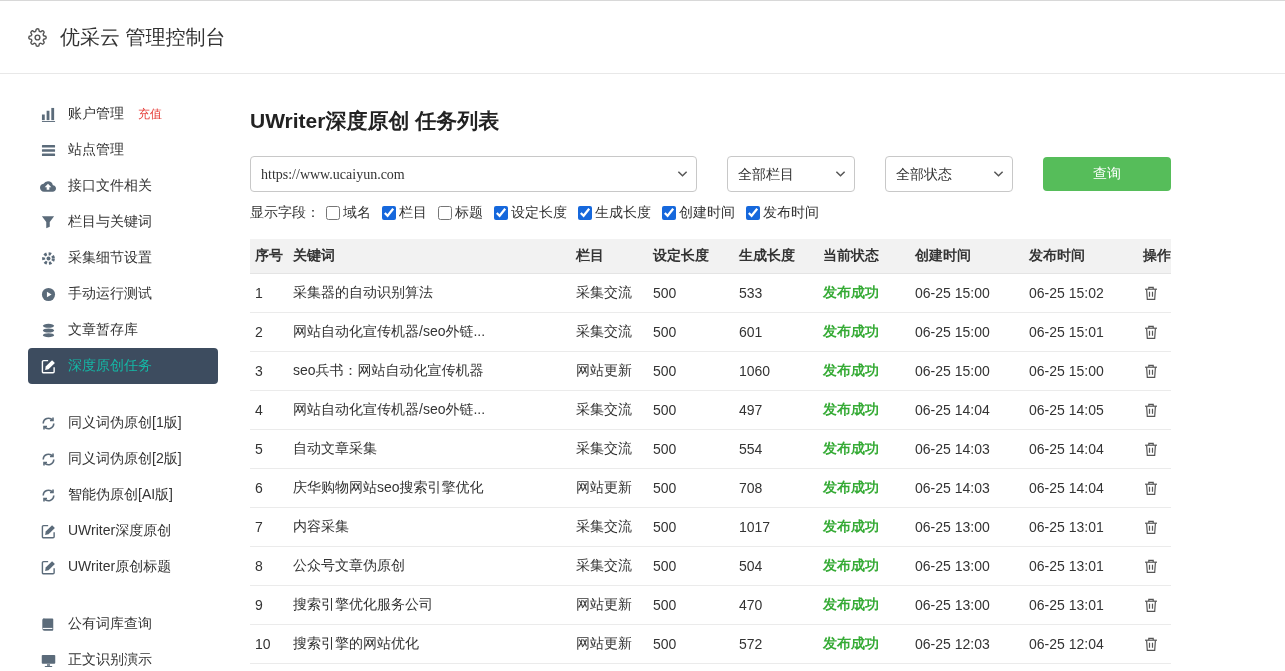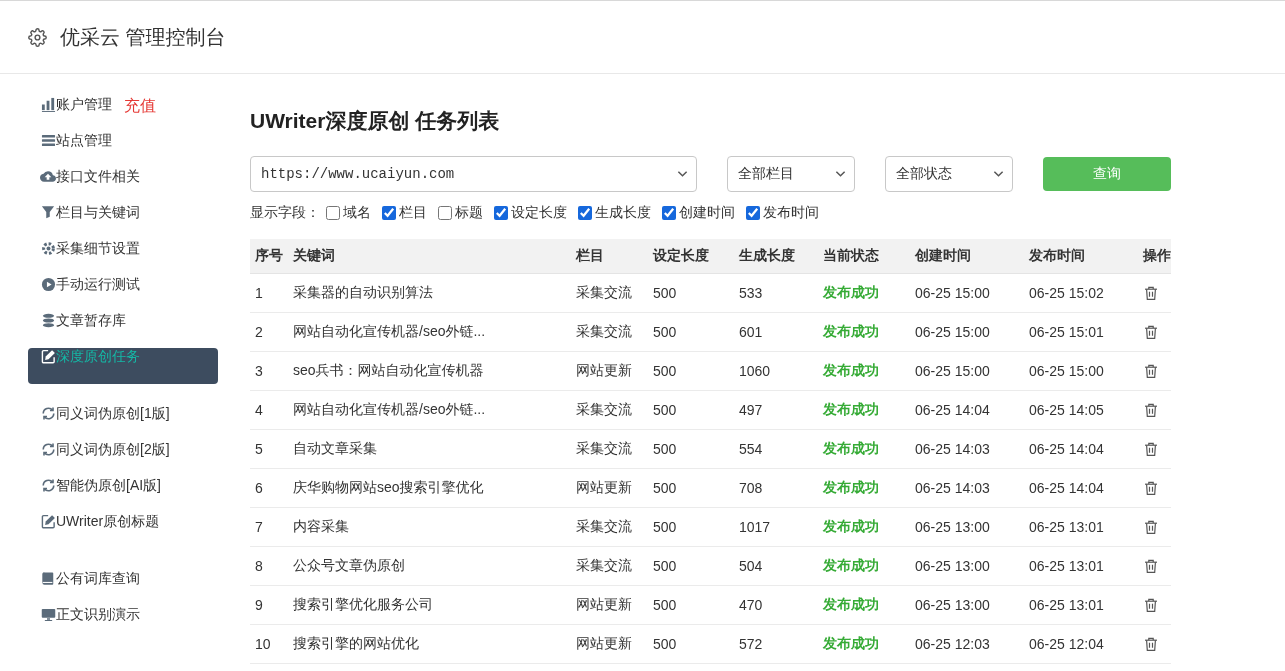--- a/index.html
+++ b/index.html
@@ -14,37 +14,37 @@
   body{font-family:"Liberation Sans","DejaVu Sans",sans-serif;background:#fff;color:#333;font-size:14px}
 
   .app-header{height:74px;display:flex;align-items:center;gap:13px;padding:17px 28px;background:#fff;
     border-top:1px solid #d8d8d8;border-bottom:1px solid #e8e8e8}
   .app-title{font-size:20px;font-weight:500;color:#333}
   .gear-wrap{display:flex;color:#555}
 
   .layout{display:flex}
   .sidebar{width:250px;flex:none;padding-top:22px}
   .side-group{margin-bottom:21px}
-  .side-item{display:flex;align-items:flex-start;gap:0;height:36px;width:190px;margin-left:28px;
+  .side-item{display:flex;align-items:center;gap:12px;height:36px;width:190px;margin-left:28px;
     padding-left:12px;border-radius:4px;cursor:pointer;color:#333}
   .side-item .s-icon{width:16px;height:16px;display:flex;align-items:center;justify-content:center;
     color:#5b6b7a;flex:none}
   .side-item.active{background:var(--active-item-bg);color:#14b8a6}
   .side-item.active .s-icon{color:#fff}
   .s-label{font-size:14px;white-space:nowrap}
-  .s-badge{color:var(--badge-red);font-size:16px;margin-left:12px}
+  .s-badge{color:var(--badge-red);font-size:12px;margin-left:2px}
 
   .main{width:921px;flex:none;padding-top:35px}
   .page-title{font-size:21px;font-weight:700;color:#222;line-height:24px}
 
   .filter-row{display:flex;gap:30px;margin-top:23px;align-items:center}
   .select-wrap{position:relative;height:36px}
   .select-wrap select{width:100%;height:100%;appearance:none;-webkit-appearance:none;
     border:1px solid #c8c8c8;border-radius:4px;background:#fff;font-size:14px;color:#333;
-    padding:0 46px 0 10px;font-family:Liberation Mono, monospace;cursor:pointer}
+    padding:0 46px 0 10px;font-family:Liberation Serif, serif;cursor:pointer}
   .select-wrap .chev{position:absolute;right:9px;top:50%;transform:translateY(-50%);
     pointer-events:none;display:flex}
   .site-select-w{width:447px}
   .small-select-w{width:128px}
   .query-btn{width:128px;height:34px;background:var(--accent-green);border:none;border-radius:4px;
     color:#fff;font-size:14px;cursor:pointer;font-family:inherit}
 
   .fields-row{display:flex;align-items:center;margin-top:11px;font-size:14px;color:#333;height:20px}
   .fields-label{margin-right:6px}
   .field-checkbox-group{display:flex;align-items:center}
@@ -171,20 +171,29 @@
           <span class="s-label">同义词伪原创[2版]</span>
         </div>
         <div class="side-item">
           <span class="s-icon">
             <svg viewBox="0 0 16 16" width="15" height="15" fill="none" stroke="currentColor" stroke-width="1.7">
               <path d="M13.6 8a5.6 5.6 0 0 1-10 3.4M2.4 8a5.6 5.6 0 0 1 10-3.4"></path>
               <path d="M12.8 1.6v3.2H9.6M3.2 14.4v-3.2h3.2"></path>
             </svg>
           </span>
           <span class="s-label">智能伪原创[AI版]</span>
+        </div>
+        <div class="side-item">
+          <span class="s-icon">
+            <svg viewBox="0 0 16 16" width="15" height="15">
+              <path d="M14 8.7V13.5a1.2 1.2 0 0 1-1.2 1.2H2.7a1.2 1.2 0 0 1-1.2-1.2V2.9a1.2 1.2 0 0 1 1.2-1.2H7.6" fill="none" stroke="currentColor" stroke-width="1.5"></path>
+              <path d="M11.8 1.2l3 3L8 11l-3.6.7L5 8z" fill="currentColor"></path>
+            </svg>
+          </span>
+          <span class="s-label">UWriter深度原创</span>
         </div>
         <div class="side-item">
           <span class="s-icon">
             <svg viewBox="0 0 16 16" width="15" height="15">
               <path d="M14 8.7V13.5a1.2 1.2 0 0 1-1.2 1.2H2.7a1.2 1.2 0 0 1-1.2-1.2V2.9a1.2 1.2 0 0 1 1.2-1.2H7.6" fill="none" stroke="currentColor" stroke-width="1.5"></path>
               <path d="M11.8 1.2l3 3L8 11l-3.6.7L5 8z" fill="currentColor"></path>
             </svg>
           </span>
           <span class="s-label">UWriter原创标题</span>
         </div>

